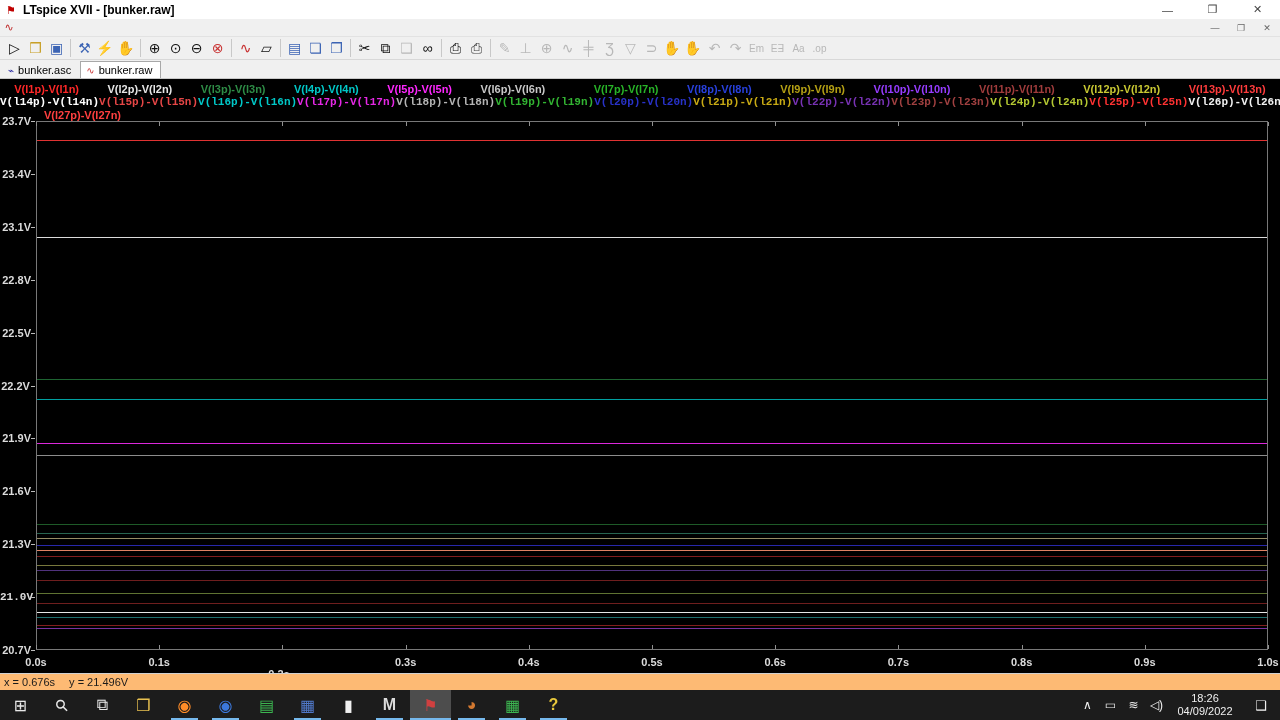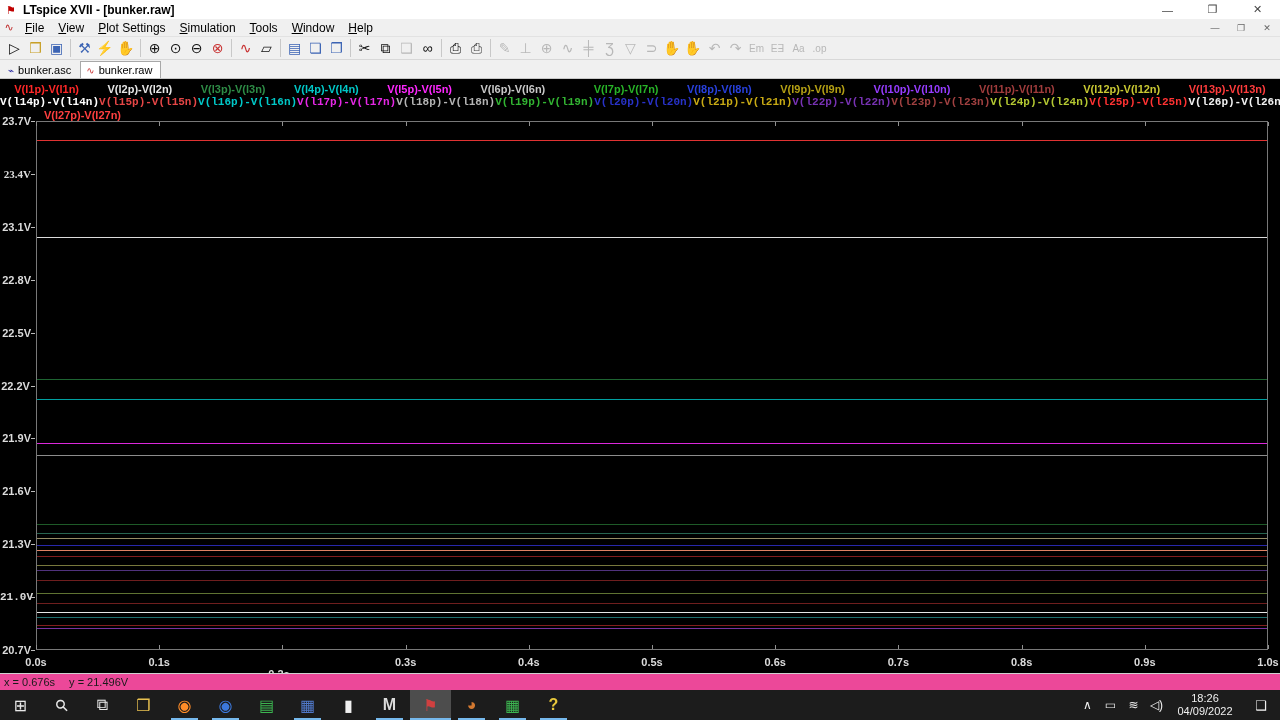--- a/index.html
+++ b/index.html
@@ -54,21 +54,21 @@
              border:1px solid #787878; }
   .trace-line { position:absolute; left:0; width:100%; height:1px; }
   .ytick-label { position:absolute; width:31px; text-align:right; font-size:11px; font-weight:bold;
                  color:#dcdcdc; }
   .ytick-dash { position:absolute; width:4px; height:1px; background:#bcbcbc; left:31px; }
   .xtick-label { position:absolute; transform:translateX(-50%); font-size:11px; font-weight:bold;
                  color:#dcdcdc; top:577px; }
   .xtick-mark { position:absolute; width:1px; height:4px; background:#909090; }
 
   
-  #statusbar { position:absolute; left:0; top:673px; width:1280px; height:17px; background:#ec4899;
+  #statusbar { position:absolute; left:0; top:673px; width:1280px; height:17px; background:#fdba74;
                display:flex; align-items:center; font-size:11px; color:#1a1a1a; padding-left:4px;
                border-top:1px solid #d0d0d0; }
   #statusbar span { margin-right:14px; }
 
   
   #taskbar { position:absolute; left:0; top:690px; width:1280px; height:30px; background:#1c1c1c;
              display:flex; align-items:stretch; color:#e8e8e8; }
   .tbitem { width:41px; display:flex; align-items:center; justify-content:center; position:relative;
             font-size:16px; }
   .tbitem.active { background:#4d4d4d; }
@@ -88,29 +88,20 @@
     <div class="appicon">⚑</div>
     <div class="title">LTspice XVII - [bunker.raw]</div>
     <div class="spacer"></div>
     <div class="wctl">—</div>
     <div class="wctl">❐</div>
     <div class="wctl">✕</div>
   </div>
 
   <div id="menubar">
     <div class="docicon">∿</div>
-    <div id="menuitems" style="display:flex;">
-        <div class="menuitem"><u>F</u>ile</div>
-        <div class="menuitem"><u>V</u>iew</div>
-        <div class="menuitem"><u>P</u>lot Settings</div>
-        <div class="menuitem"><u>S</u>imulation</div>
-        <div class="menuitem"><u>T</u>ools</div>
-        <div class="menuitem"><u>W</u>indow</div>
-        <div class="menuitem"><u>H</u>elp</div>
-      </div>
     <div class="spacer"></div>
     <div class="mdictl">—</div>
     <div class="mdictl">❐</div>
     <div class="mdictl">✕</div>
   </div>
 
   <div id="toolbar">
       <div class="tbtn" style="color: rgb(16, 16, 16);">▷</div>
       <div class="tbtn" style="color: rgb(200, 160, 40);">❒</div>
       <div class="tbtn" style="color: rgb(60, 100, 180);">▣</div>
@@ -223,21 +214,21 @@
         <div class="trace-line" style="top: 470.81px; background: rgb(95, 115, 50);"></div>
         <div class="trace-line" style="top: 481.39px; background: rgb(110, 30, 30);"></div>
         <div class="trace-line" style="top: 490.207px; background: rgb(230, 230, 230);"></div>
         <div class="trace-line" style="top: 495.497px; background: rgb(30, 110, 110);"></div>
         <div class="trace-line" style="top: 502.55px; background: rgb(130, 30, 30);"></div>
         <div class="trace-line" style="top: 506.077px; background: rgb(120, 50, 160);"></div>
       </div>
     <div id="axes">
         <div class="ytick-label" style="top: 36px; left: 0px;">23.7V</div>
         <div class="ytick-dash" style="top: 42px;"></div>
-        <div class="ytick-label" style="top: 88.9px; left: 0px; font-family: Liberation Serif, serif;">23.4V</div>
+        <div class="ytick-label" style="top: 88.9px; left: 0px;">23.4V</div>
         <div class="ytick-dash" style="top: 94.9px;"></div>
         <div class="ytick-label" style="top: 141.8px; left: 0px;">23.1V</div>
         <div class="ytick-dash" style="top: 147.8px;"></div>
         <div class="ytick-label" style="top: 194.7px; left: 0px;">22.8V</div>
         <div class="ytick-dash" style="top: 200.7px;"></div>
         <div class="ytick-label" style="top: 247.6px; left: 0px;">22.5V</div>
         <div class="ytick-dash" style="top: 253.6px;"></div>
         <div class="ytick-label" style="top: 300.5px; left: 0px; text-align: center;">22.2V</div>
         <div class="ytick-dash" style="top: 306.5px;"></div>
         <div class="ytick-label" style="top: 353.4px; left: 0px;">21.9V</div>

